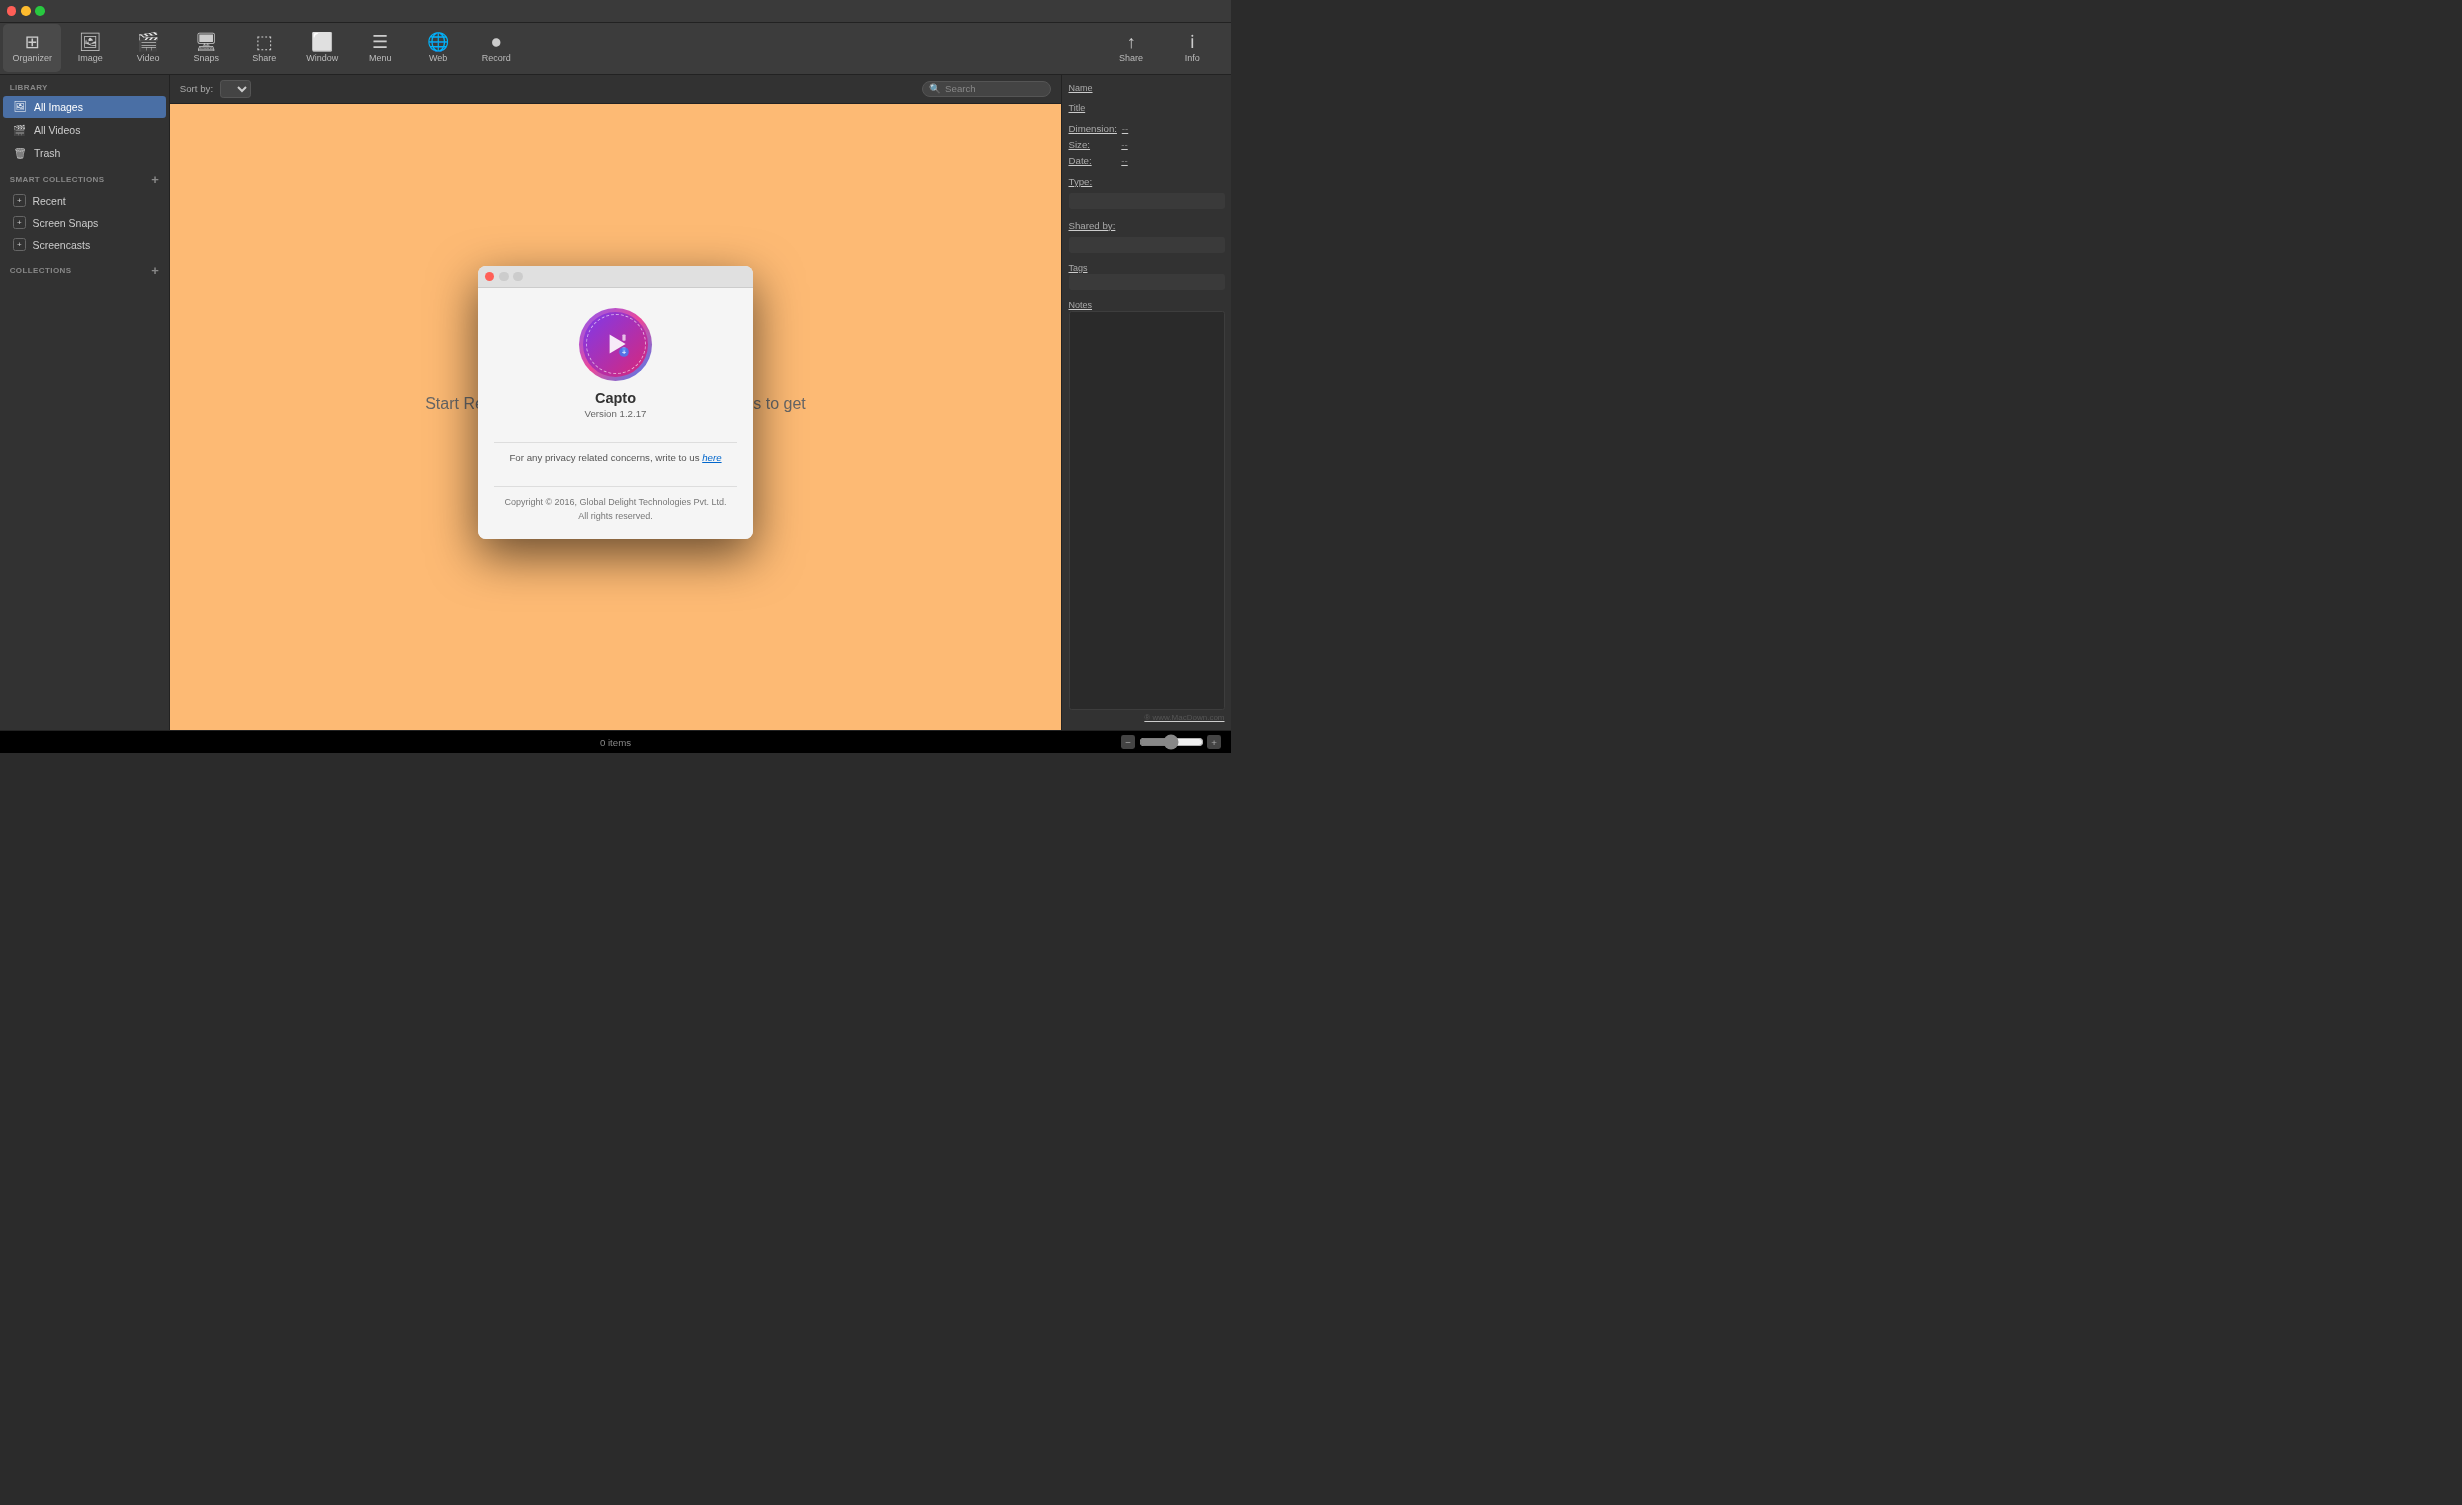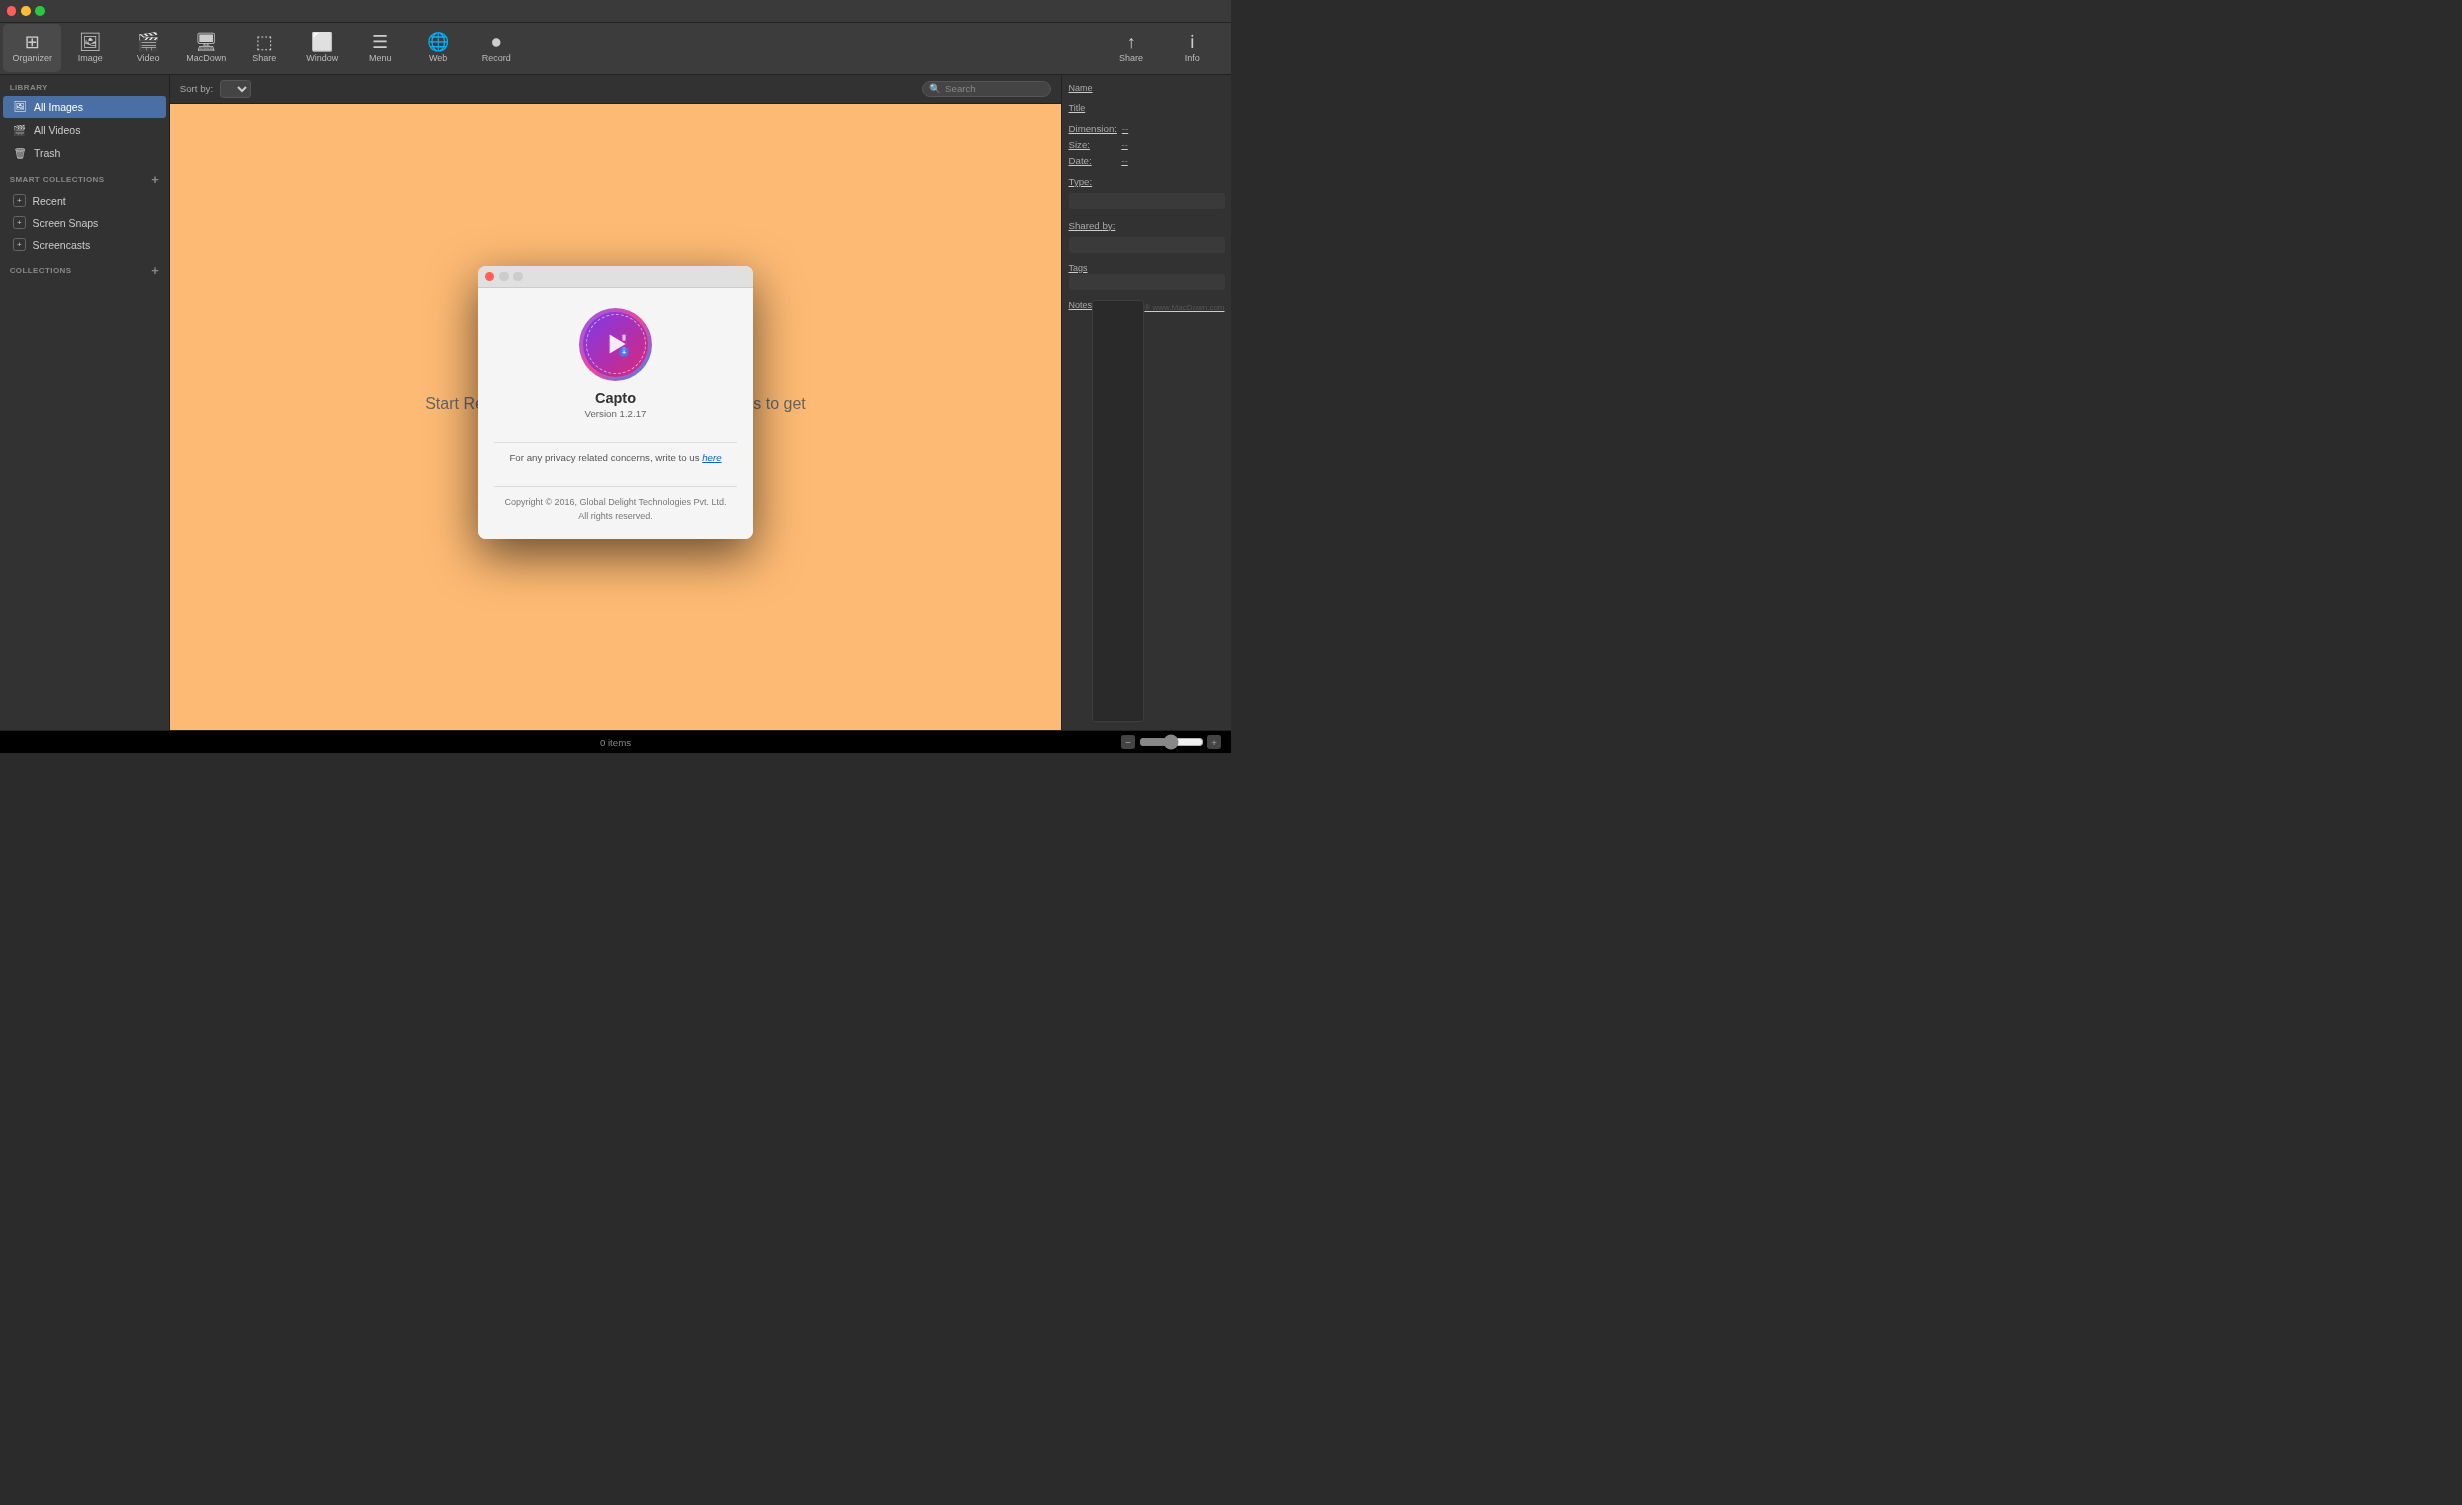--- a/index.html
+++ b/index.html
@@ -385,21 +385,21 @@
       <div class="toolbar-item">
     <span class="toolbar-icon">🖼</span>
     <span>Image</span>
   </div>
       <div class="toolbar-item">
     <span class="toolbar-icon">🎬</span>
     <span>Video</span>
   </div>
       <div class="toolbar-item">
     <span class="toolbar-icon">🖥</span>
-    <span>MacDown</span>
+    <span>Snaps</span>
   </div>
       <div class="toolbar-item">
     <span class="toolbar-icon">⬚</span>
     <span>Share</span>
   </div>
       <div class="toolbar-item">
     <span class="toolbar-icon">⬜</span>
     <span>Window</span>
   </div>
       <div class="toolbar-item">
@@ -559,21 +559,21 @@
     <div class="panel-field-row" style="margin-top:6px;">
       <span class="label">Shared by:</span>
     </div>
     <div style="width:100%;height:16px;background:#3a3a3a;border-radius:2.4px;margin-top:1.6px;"></div>
 
     <div style="margin-top:4.8px;">
       <div class="panel-field-label">Tags</div>
       <div style="width:100%;height:16px;background:#3a3a3a;border-radius:2.4px;margin-top:1.6px;"></div>
     </div>
 
-    <div style="margin-top:4.8px;flex:1;display:flex;flex-direction:row;">
+    <div style="margin-top:4.8px;flex:1;display:flex;flex-direction:column;">
       <div class="panel-field-label">Notes</div>
       <textarea class="panel-notes" style=""></textarea>
       <div class="watermark">® www.MacDown.com</div>
     </div>
   </div>
 
 </div>
 
 <div class="status-bar">
   <span>0 items</span>

